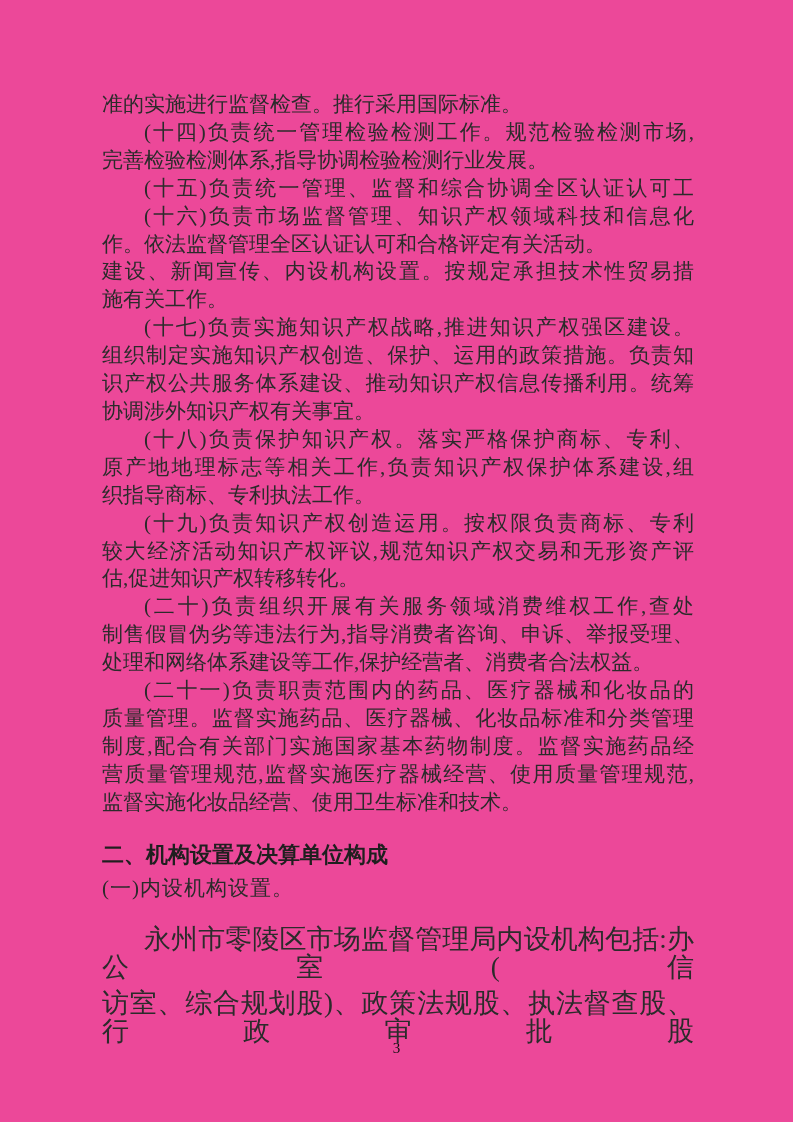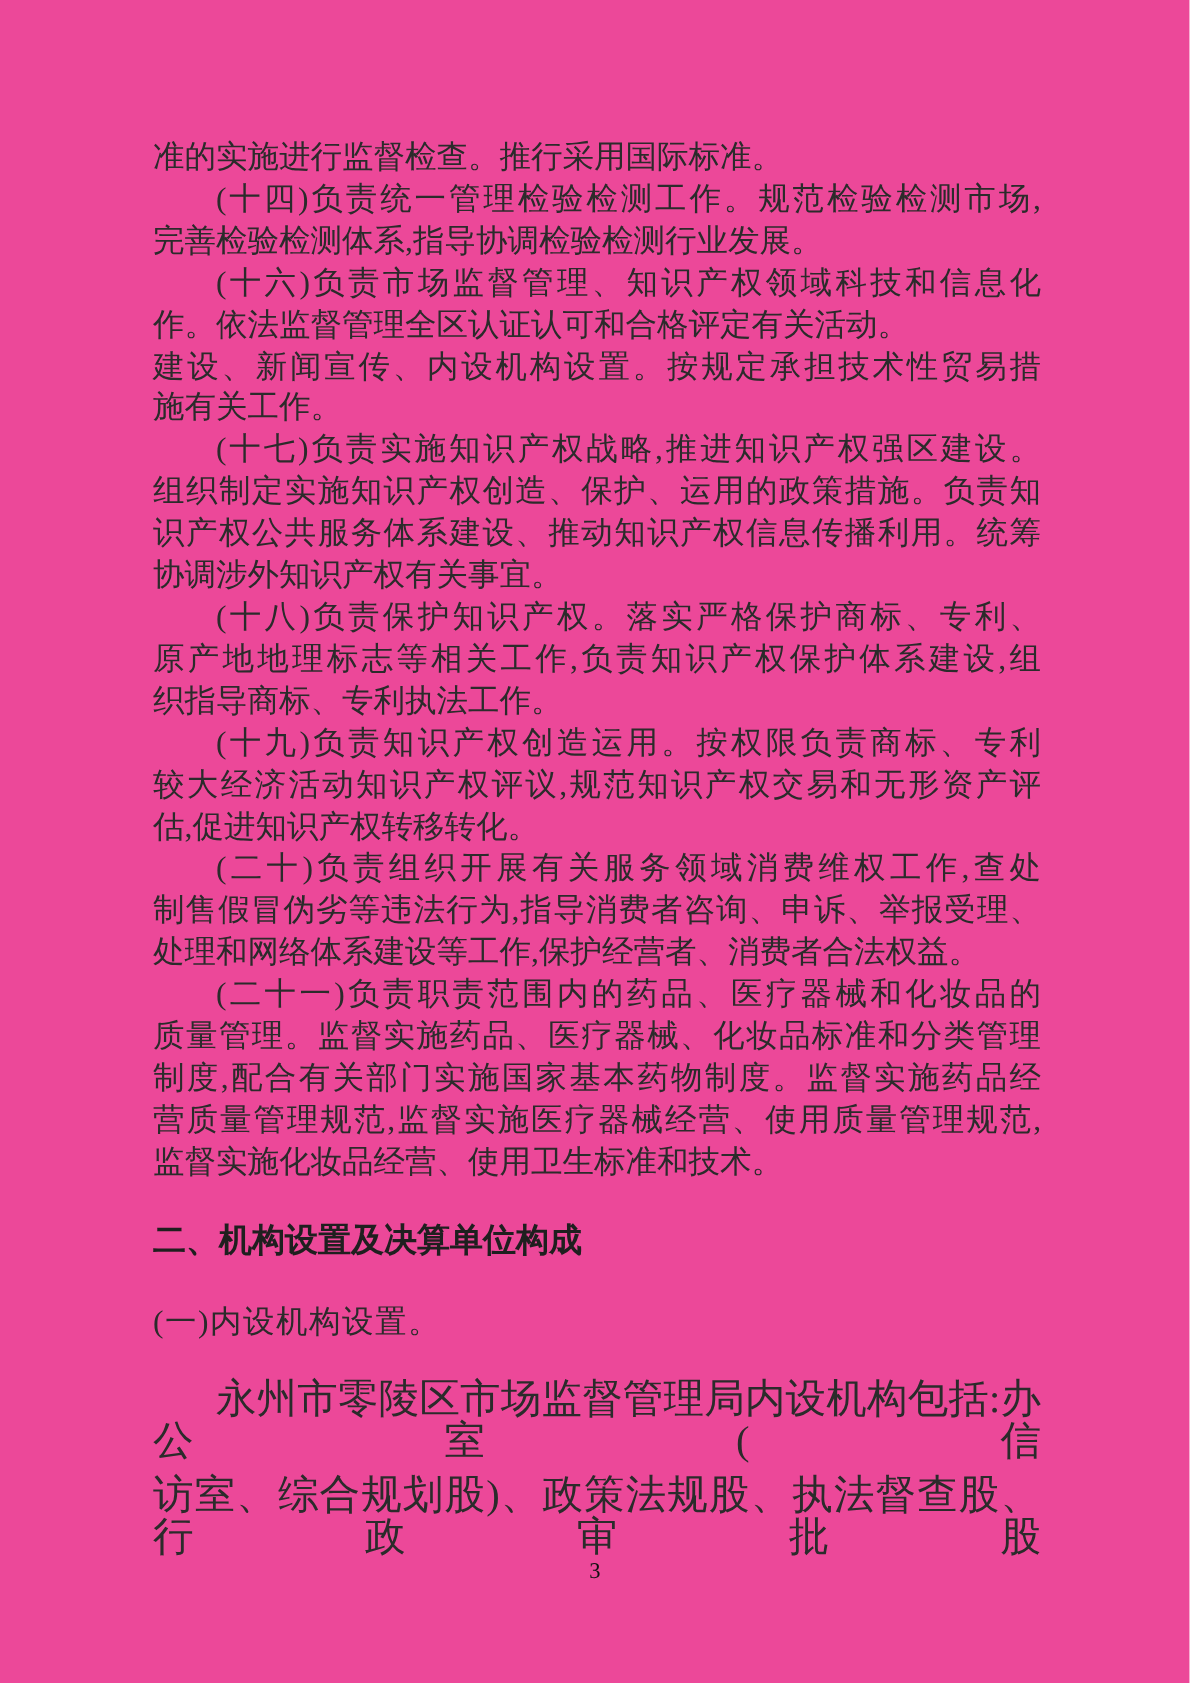--- a/index.html
+++ b/index.html
@@ -40,21 +40,21 @@
   .section-heading {
     margin: 23px 0 0 0;
     font-family: "Liberation Sans", "DejaVu Sans", sans-serif;
     font-weight: 700;
     font-size: 22px;
     line-height: 30px;
     color: #1f1f1f;
     white-space: nowrap;
   }
   .subheading {
-    margin-top: 25px;
+    margin-top: 4px;
     font-size: 21px;
     line-height: 28px;
     letter-spacing: 1px;
     white-space: nowrap;
   }
   .para-line {
     font-size: 27px;
     line-height: 28px;
     white-space: normal;
     text-align: justify;
@@ -82,20 +82,21 @@
   }
 </style>
 </head>
 <body>
 
 <div class="page">
   <div class="body-block">
     <div class="ln">准的实施进行监督检查。推行采用国际标准。</div>
     <div class="ln indent justify">(十四)负责统一管理检验检测工作。规范检验检测市场,</div>
     <div class="ln">完善检验检测体系,指导协调检验检测行业发展。</div>
+    <div class="ln indent justify">(十五)负责统一管理、监督和综合协调全区认证认可工</div>
     <div class="ln indent justify">(十六)负责市场监督管理、知识产权领域科技和信息化</div>
     <div class="ln">作。依法监督管理全区认证认可和合格评定有关活动。</div>
     <div class="ln justify">建设、新闻宣传、内设机构设置。按规定承担技术性贸易措</div>
     <div class="ln">施有关工作。</div>
     <div class="ln indent justify">(十七)负责实施知识产权战略,推进知识产权强区建设。</div>
     <div class="ln justify">组织制定实施知识产权创造、保护、运用的政策措施。负责知</div>
     <div class="ln justify">识产权公共服务体系建设、推动知识产权信息传播利用。统筹</div>
     <div class="ln">协调涉外知识产权有关事宜。</div>
     <div class="ln indent justify">(十八)负责保护知识产权。落实严格保护商标、专利、</div>
     <div class="ln justify">原产地地理标志等相关工作,负责知识产权保护体系建设,组</div>

